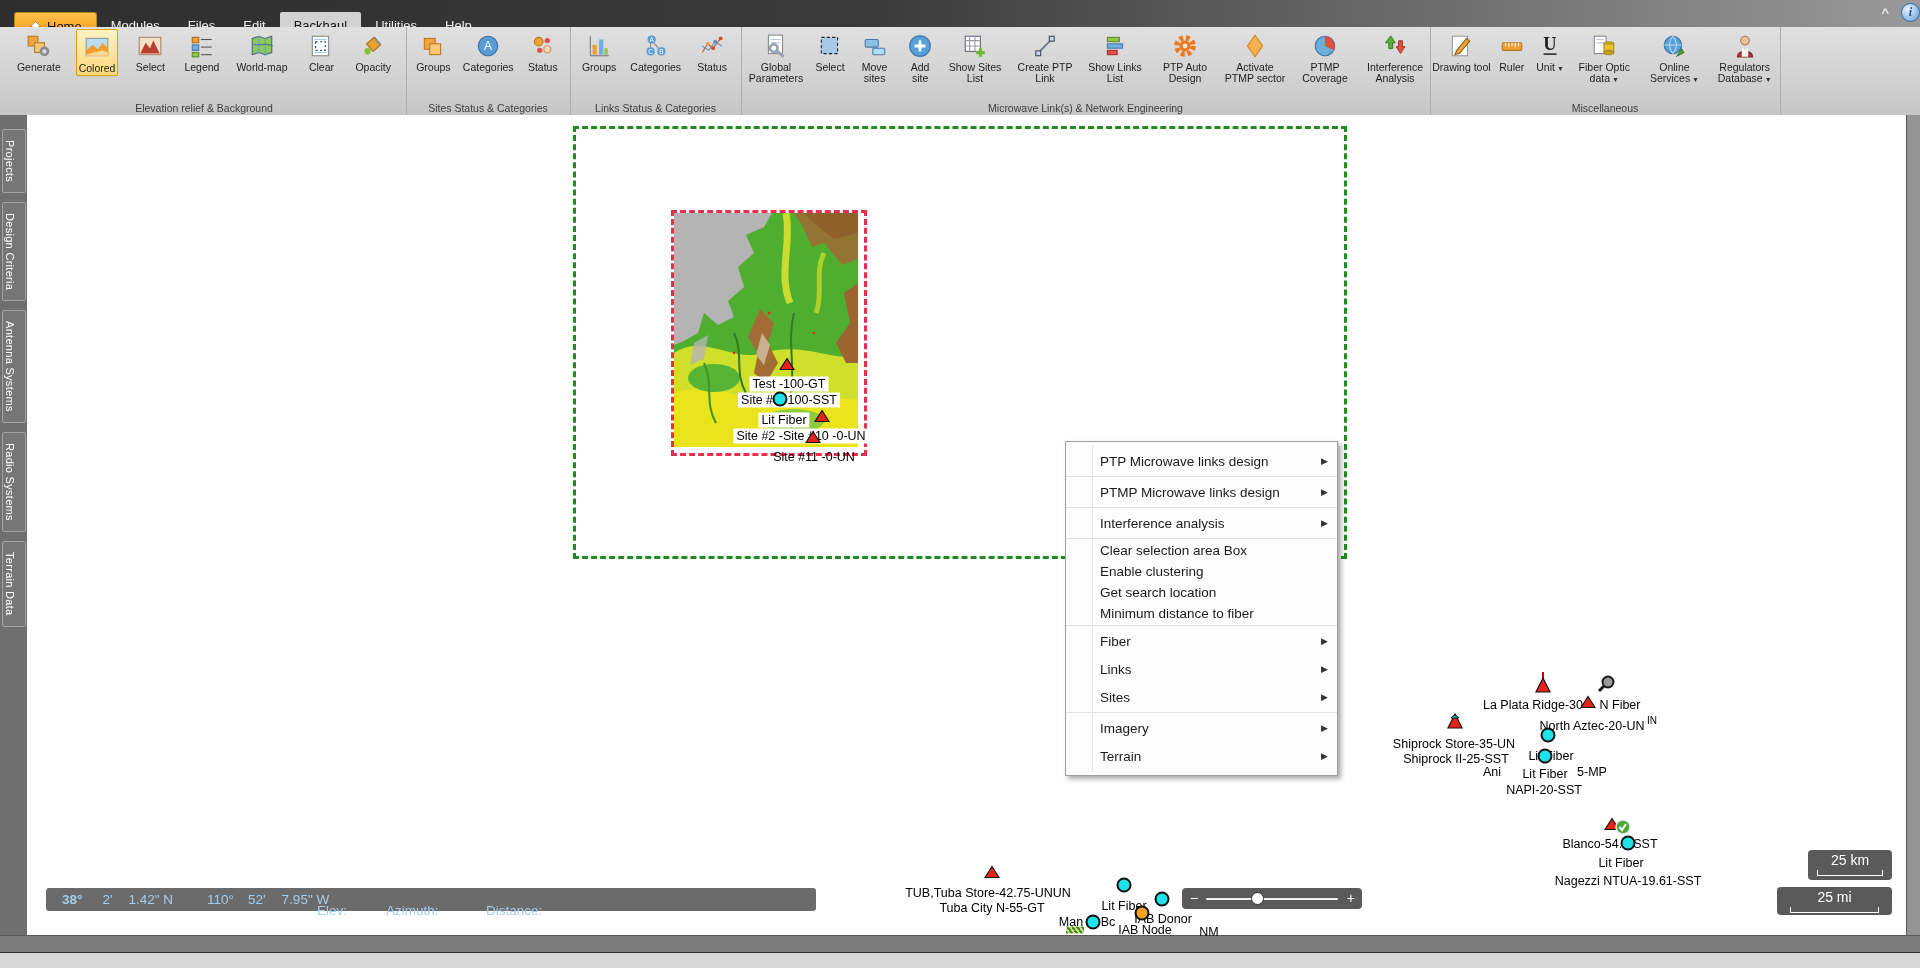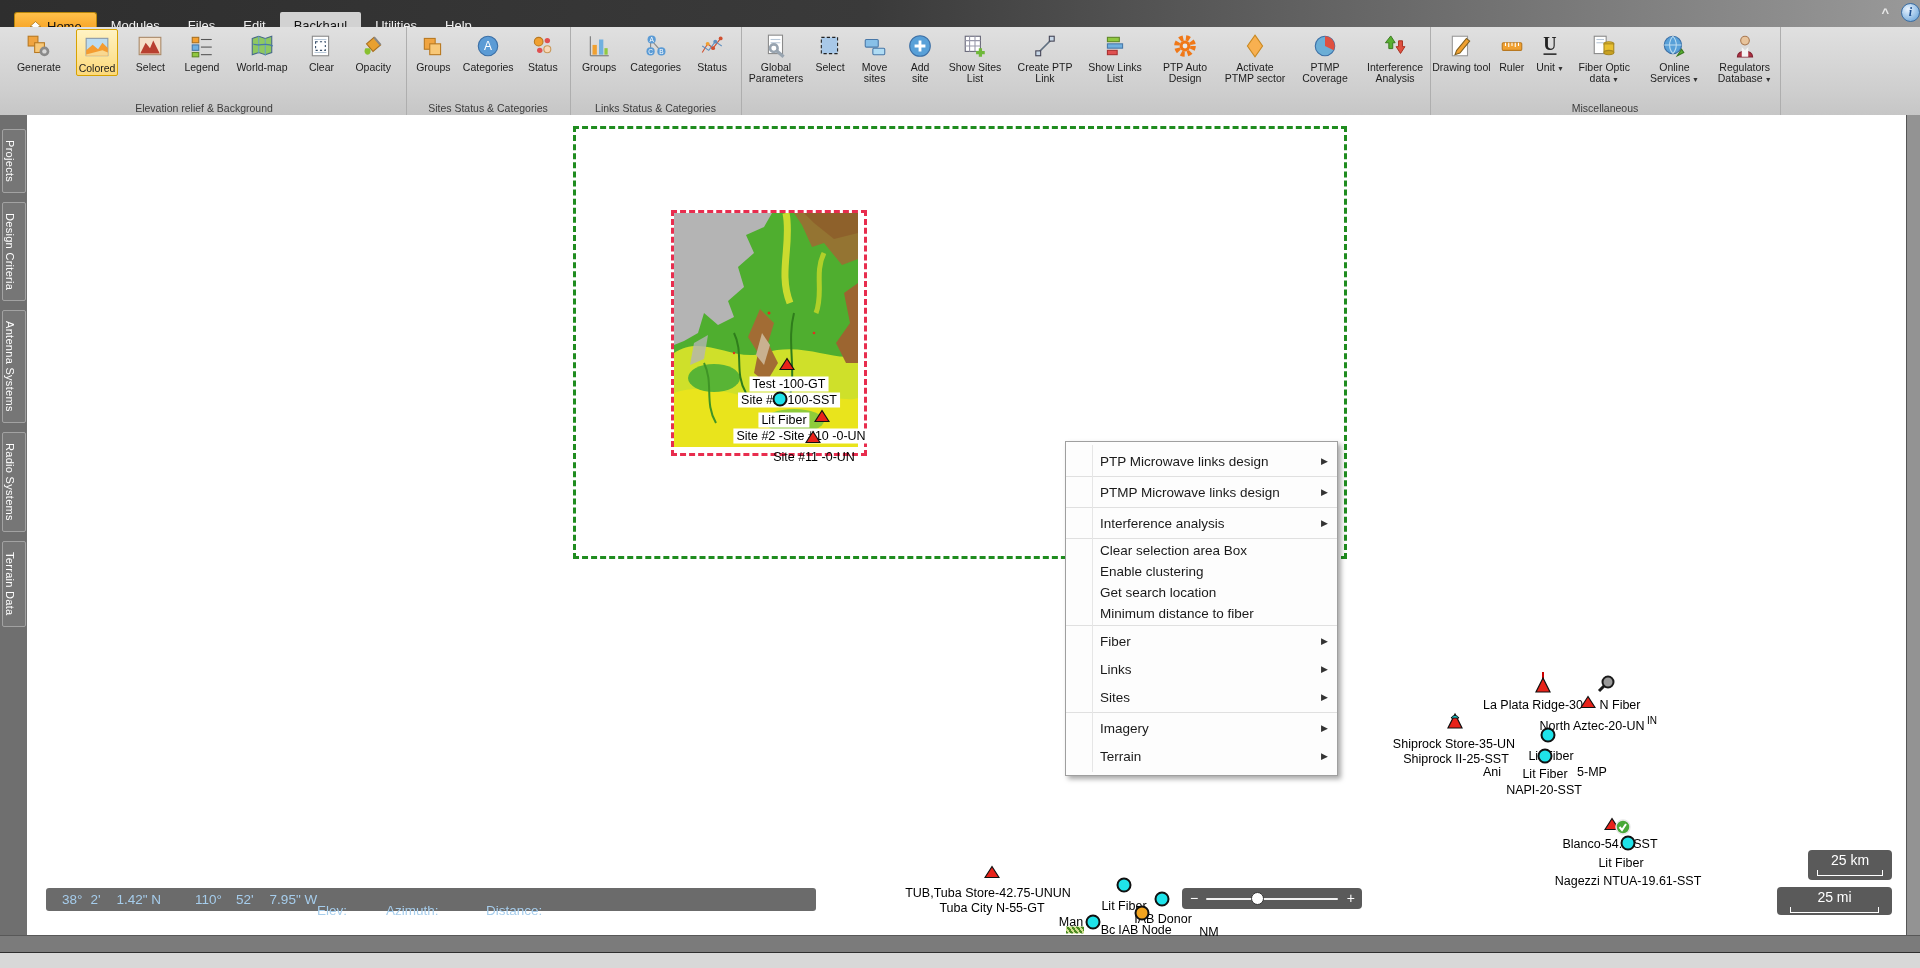--- a/index.html
+++ b/index.html
@@ -364,20 +364,21 @@
           <div class="rbtn">
             <div class="icn">
               <svg width="26" height="26" viewBox="0 0 24 24">
                 <path d="M7,10 v6 h4 v-6 h2.5 L9,3 3.5,10 Z" fill="#58b030" stroke="#3a7820" transform="scale(0.9)"></path>
                 <path d="M15,14 v-6 h4 v6 h2.5 L17,21 12.5,14 Z" fill="#e05040" stroke="#a83020" transform="scale(0.9) translate(2,0)"></path>
               </svg>
             </div>
             <div class="lbl">Interference Analysis</div>
           </div>
         </div>
+        <div class="glabel">Microwave Link(s) &amp; Network Engineering</div>
       </div>
       <div class="rgroup" style="left: 1430px; width: 350px;">
         <div class="rbtns">
           <div class="rbtn">
             <div class="icn">
               <svg width="26" height="26" viewBox="0 0 24 24">
                 <rect x="4" y="3" width="14" height="18" fill="#fff" stroke="#999"></rect>
                 <path d="M8,16 L17,5 l3,2.5 -9,11 -4.5,1.5 z" fill="#f0a030" stroke="#806020"></path>
               </svg>
             </div>
@@ -485,21 +486,21 @@
         <div class="maplabel bg" style="left: 789px; top: 384px;">Test -100-GT</div>
         <div class="maplabel bg" style="left: 789px; top: 400px;">Site #1 -100-SST</div>
         <div class="maplabel bg" style="left: 784px; top: 420px;">Lit Fiber</div>
         <div class="maplabel bg" style="left: 801px; top: 436px;">Site #2 -Site #10 -0-UN</div>
         <div class="maplabel" style="left: 814px; top: 457px;">Site #11 -0-UN</div>
         <div class="maplabel" style="left: 988px; top: 893px;">TUB,Tuba Store-42.75-UNUN</div>
         <div class="maplabel" style="left: 992px; top: 908px;">Tuba City N-55-GT</div>
         <div class="maplabel bg" style="left: 1124px; top: 906px;">Lit Fiber</div>
         <div class="maplabel" style="left: 1163px; top: 919px;">IAB Donor</div>
         <div class="maplabel" style="left: 1071px; top: 922px;">Man</div>
-        <div class="maplabel" style="left: 1108px; top: 922px; margin-top: 8px;">Bc</div>
+        <div class="maplabel" style="left: 1108px; top: 922px;">Bc</div>
         <div class="maplabel" style="left: 1145px; top: 930px;">IAB Node</div>
         <div class="maplabel" style="left: 1209px; top: 932px;">NM</div>
         <div class="maplabel" style="left: 1533px; top: 705px;">La Plata Ridge-30</div>
         <div class="maplabel" style="left: 1620px; top: 705px;">N Fiber</div>
         <div class="maplabel" style="left: 1592px; top: 726px;">North Aztec-20-UN</div>
         <div class="maplabel small" style="left: 1652px; top: 720px;">IN</div>
         <div class="maplabel" style="left: 1454px; top: 744px;">Shiprock Store-35-UN</div>
         <div class="maplabel" style="left: 1456px; top: 759px;">Shiprock II-25-SST</div>
         <div class="maplabel bg" style="left: 1551px; top: 756px;">Lit Fiber</div>
         <div class="maplabel" style="left: 1492px; top: 772px;">Ani</div>
@@ -621,21 +622,21 @@
           <span class="arr">▶</span>
         </div>
         <div class="mitem big">
           <span>Terrain</span>
           <span class="arr">▶</span>
         </div>
       </div>
 
 
     <div id="statusbar">
-      <span id="coords"><span style="margin-right: 8px;">38°</span><span style="margin-right: 16px;">2'</span><span style="margin-right: 34px;">1.42" N</span><span style="margin-right: 14px;">110°</span><span style="margin-right: 16px;">52'</span><span style="margin-right: 0px;">7.95" W</span></span>
+      <span id="coords"><span style="margin-right: 20px; font-weight: bold;">38°</span><span style="margin-right: 16px;">2'</span><span style="margin-right: 34px;">1.42" N</span><span style="margin-right: 14px;">110°</span><span style="margin-right: 16px;">52'</span><span style="margin-right: 0px;">7.95" W</span></span>
       <span class="sfield" style="left:271px">Elev:</span>
       <span class="sfield" style="left:340px">Azimuth:</span>
       <span class="sfield" style="left:440px">Distance:</span>
     </div>
 
     <div id="zoomslider">
       <span class="minus">−</span>
       <div class="track"></div>
       <div class="knob"></div>
       <span class="plus">+</span>

